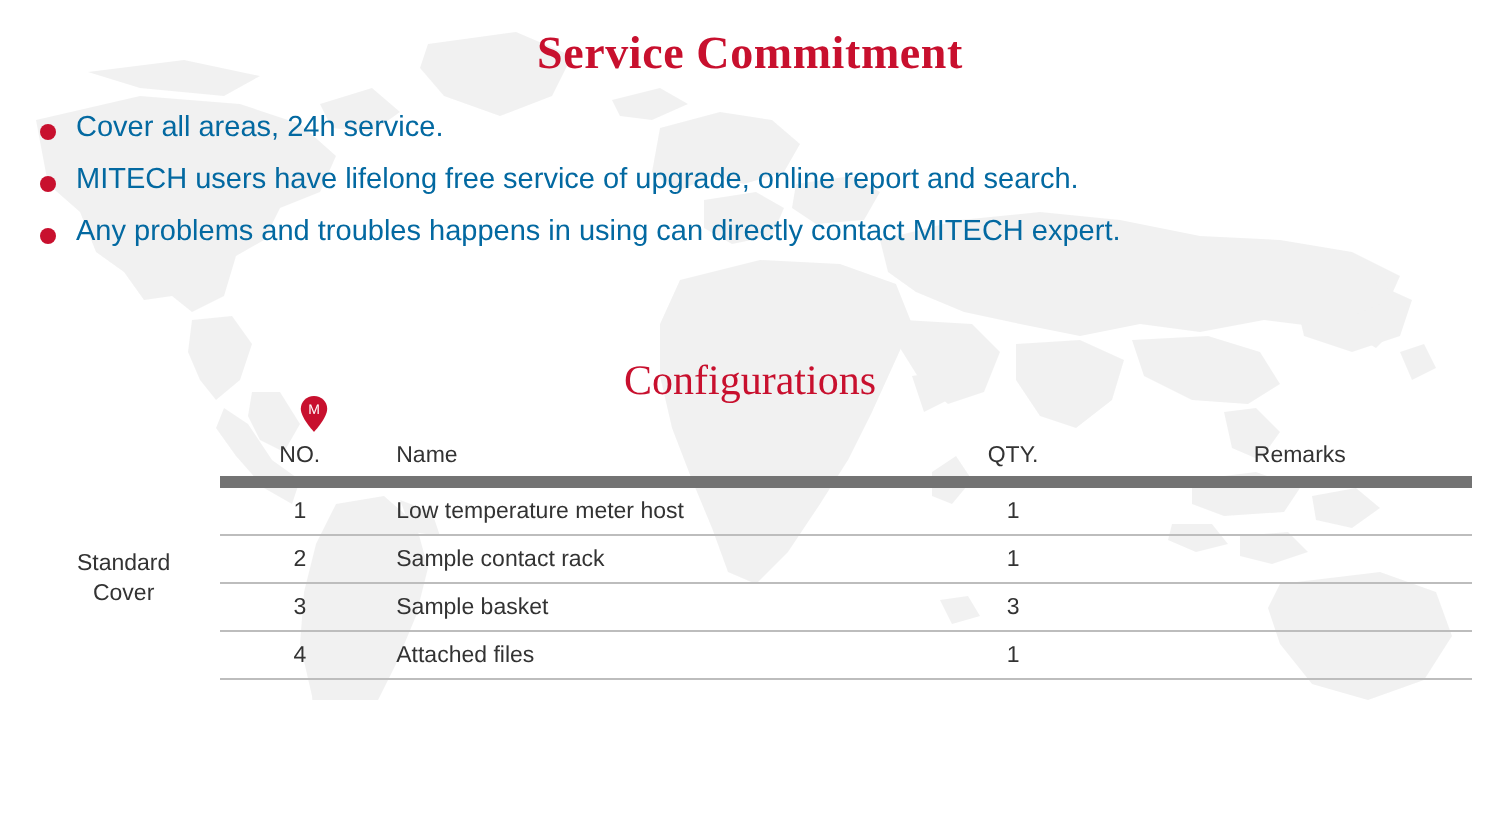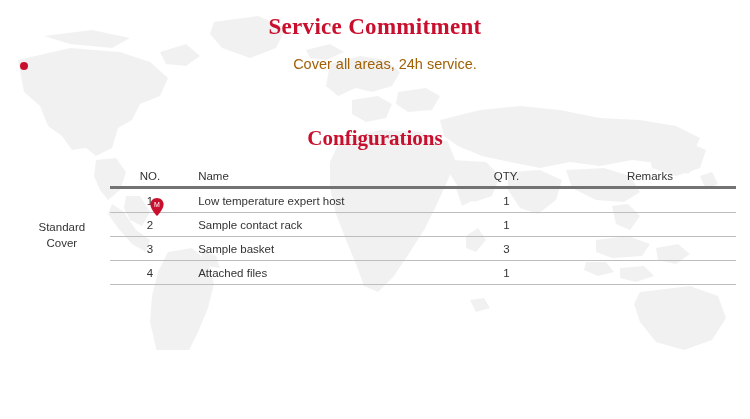--- a/index.html
+++ b/index.html
@@ -47,38 +47,37 @@
   .commit-list {
     margin: 16px 0 0 0;
     padding: 0 18px 0 18px;
     list-style: none;
   }
   .commit-list li {
     position: relative;
     padding-left: 20px;
     margin-bottom: 10px;
     font-size: 14.5px;
-    color: #a16207;
-    text-align: center;
+    color: #0369a1;
   }
   .commit-list li .bullet {
     position: absolute;
     left: 2px;
     top: 6px;
     width: 8px;
     height: 8px;
     border-radius: 50%;
     background: #c8102e;
     display: block;
   }
   h2.title2 {
     text-align: center;
     color: #c8102e;
     font-family: "Liberation Serif", serif;
-    font-weight: bold;
+    font-weight: normal;
     font-size: 21px;
     margin: 0;
     padding-top: 44px;
   }
   .config-wrap {
     margin-top: 16px;
     padding: 0 14px;
   }
   table.config {
     width: 100%;
@@ -86,21 +85,21 @@
     font-size: 11.5px;
     color: #333;
   }
   table.config td, table.config th {
     padding: 3px 4px;
     font-weight: normal;
     text-align: center;
     vertical-align: middle;
   }
   table.config thead td {
-    border-bottom: 3px solid #737373;
+    border-bottom: 6px solid #737373;
     color: #333;
     font-size: 11.5px;
     padding-bottom: 4px;
   }
   table.config tbody td {
     border-bottom: 1px solid #bdbdbd;
     height: 17px;
   }
   .col-group { width: 80px; text-align: center; border-bottom: none !important; }
   .col-no { width: 66px; }
@@ -184,20 +183,28 @@
 
   <div class="content">
 
     <h1 class="title">Service Commitment</h1>
 
     <ul class="commit-list">
       <li>
         <span class="bullet"></span>
         <span>Cover all areas, 24h service.</span>
       </li>
+      <li>
+        <span class="bullet"></span>
+        <span>MITECH users have lifelong free service of upgrade, online report and search.</span>
+      </li>
+      <li>
+        <span class="bullet"></span>
+        <span>Any problems and troubles happens in using can directly contact MITECH expert.</span>
+      </li>
     </ul>
 
     <h2 class="title2">Configurations</h2>
 
     <div class="config-wrap">
       <table class="config">
         <thead>
           <tr>
             <td class="col-group spacer-cell"></td>
             <td class="col-no">NO.</td>
@@ -206,21 +213,21 @@
             <td class="col-remarks head-remarks">Remarks</td>
           </tr>
         </thead>
         <tbody>
           <tr>
             <td class="col-group spacer-cell" rowspan="4">
               <div class="group-label">Standard</div>
               <div class="group-label">Cover</div>
             </td>
             <td class="col-no">1</td>
-            <td class="col-name">Low temperature expert host</td>
+            <td class="col-name">Low temperature meter host</td>
             <td class="col-qty">1</td>
             <td class="col-remarks"></td>
           </tr>
           <tr>
             <td class="col-no">2</td>
             <td class="col-name">Sample contact rack</td>
             <td class="col-qty">1</td>
             <td class="col-remarks"></td>
           </tr>
           <tr>

